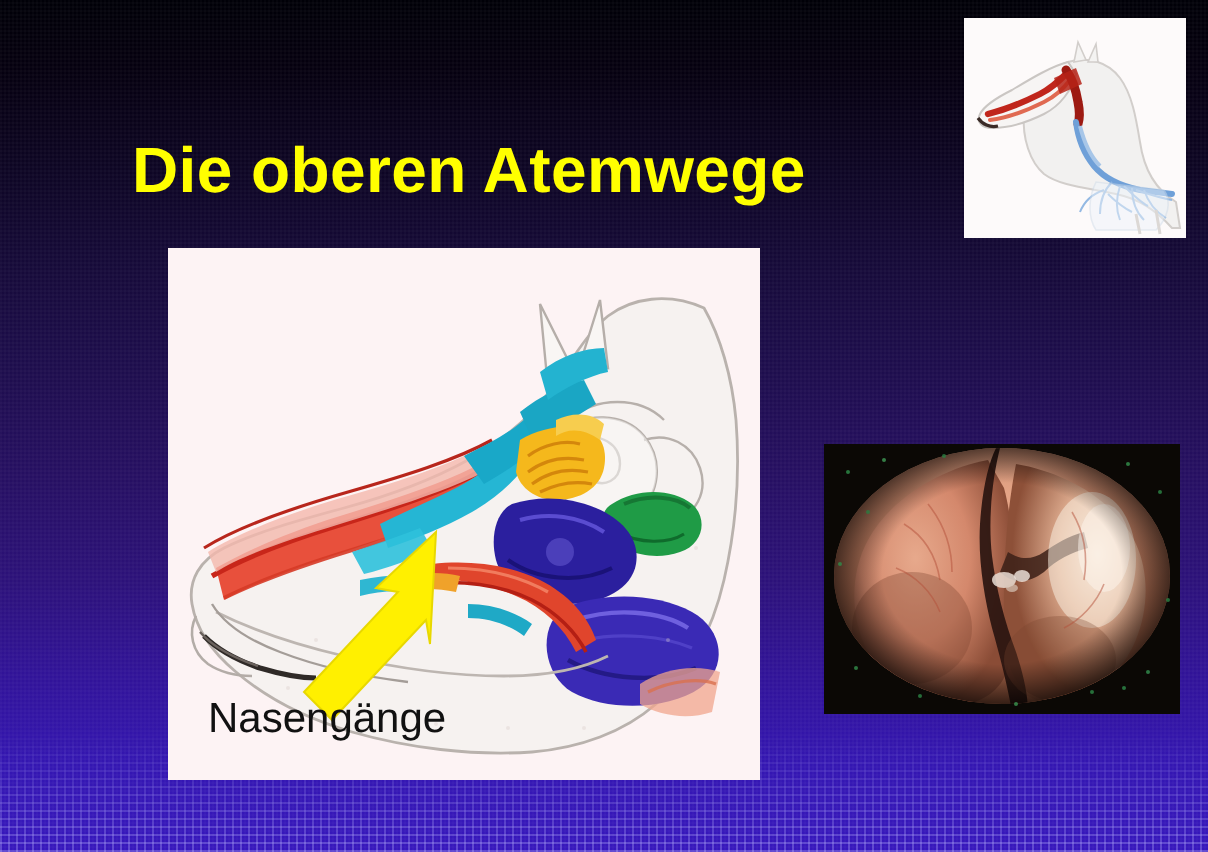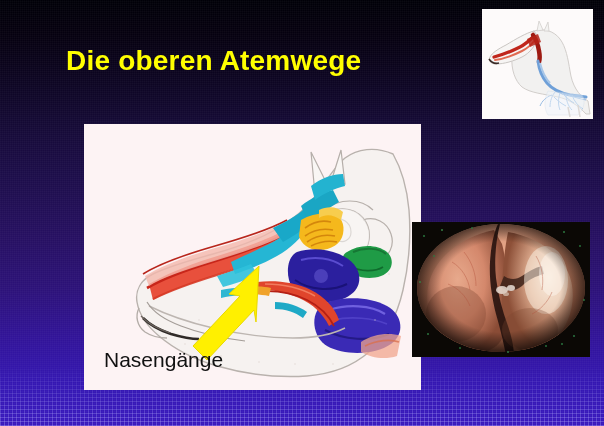--- a/index.html
+++ b/index.html
@@ -46,39 +46,38 @@
       repeating-linear-gradient(0deg, rgba(190,185,255,0.30) 0 1px, rgba(0,0,0,0) 1px 4px),
       repeating-linear-gradient(90deg, rgba(190,185,255,0.30) 0 1px, rgba(0,0,0,0) 1px 4px);
     -webkit-mask-image: linear-gradient(to bottom, rgba(0,0,0,0), rgba(0,0,0,1));
     mask-image: linear-gradient(to bottom, rgba(0,0,0,0), rgba(0,0,0,1));
   }
 
   
   #title {
     position: absolute;
     left: 66px;
-    top: 44px;
-    font-size: 28px;
+    top: 68px;
+    font-size: 32px;
     font-weight: bold;
     letter-spacing: .2px;
     color: #FFFF00;
     white-space: nowrap;
     line-height: 34px;
   }
 
   
   #main-figure {
     position: absolute;
     left: 84px;
     top: 124px;
     width: 296px;
     height: 266px;
     background: #fdf3f4;
     overflow: hidden;
-    padding-left: 41px;
   }
   #main-figure svg { display: block; }
 
   #main-caption {
     position: absolute;
     left: 20px;
     bottom: 18px;
     font-size: 21px;
     color: #111;
     white-space: nowrap;

